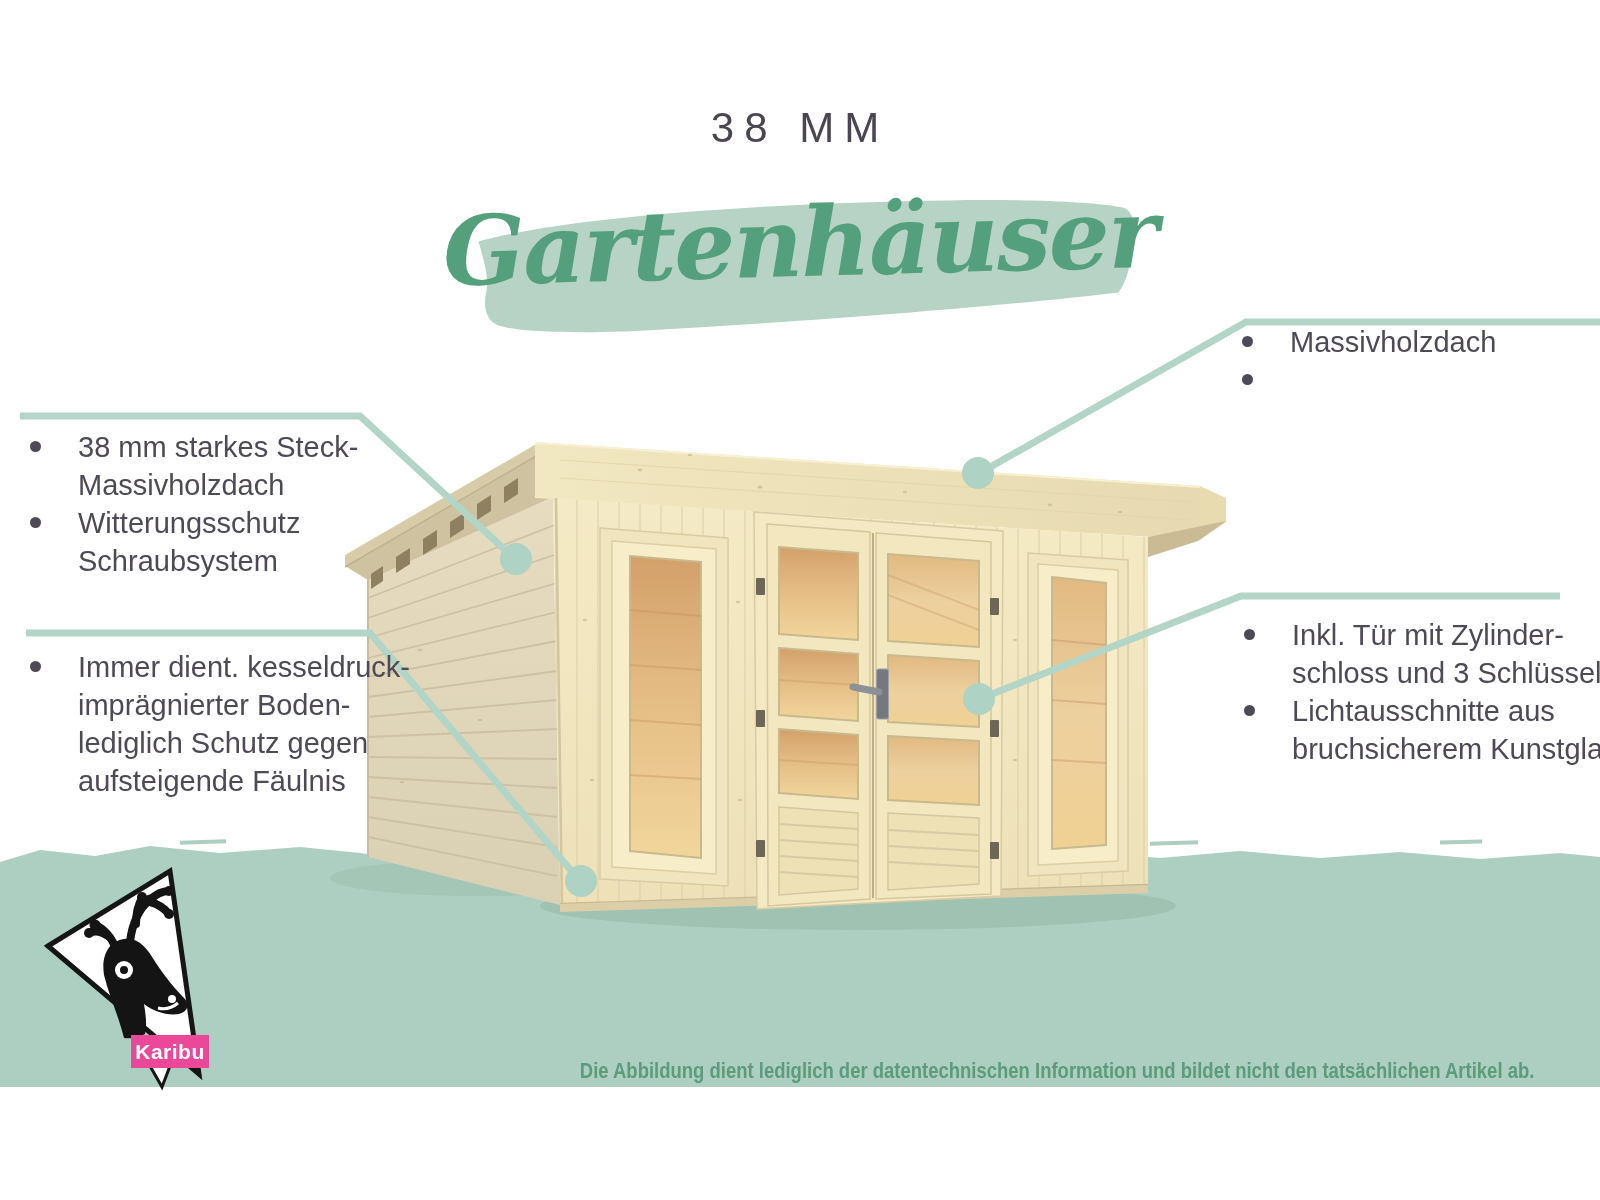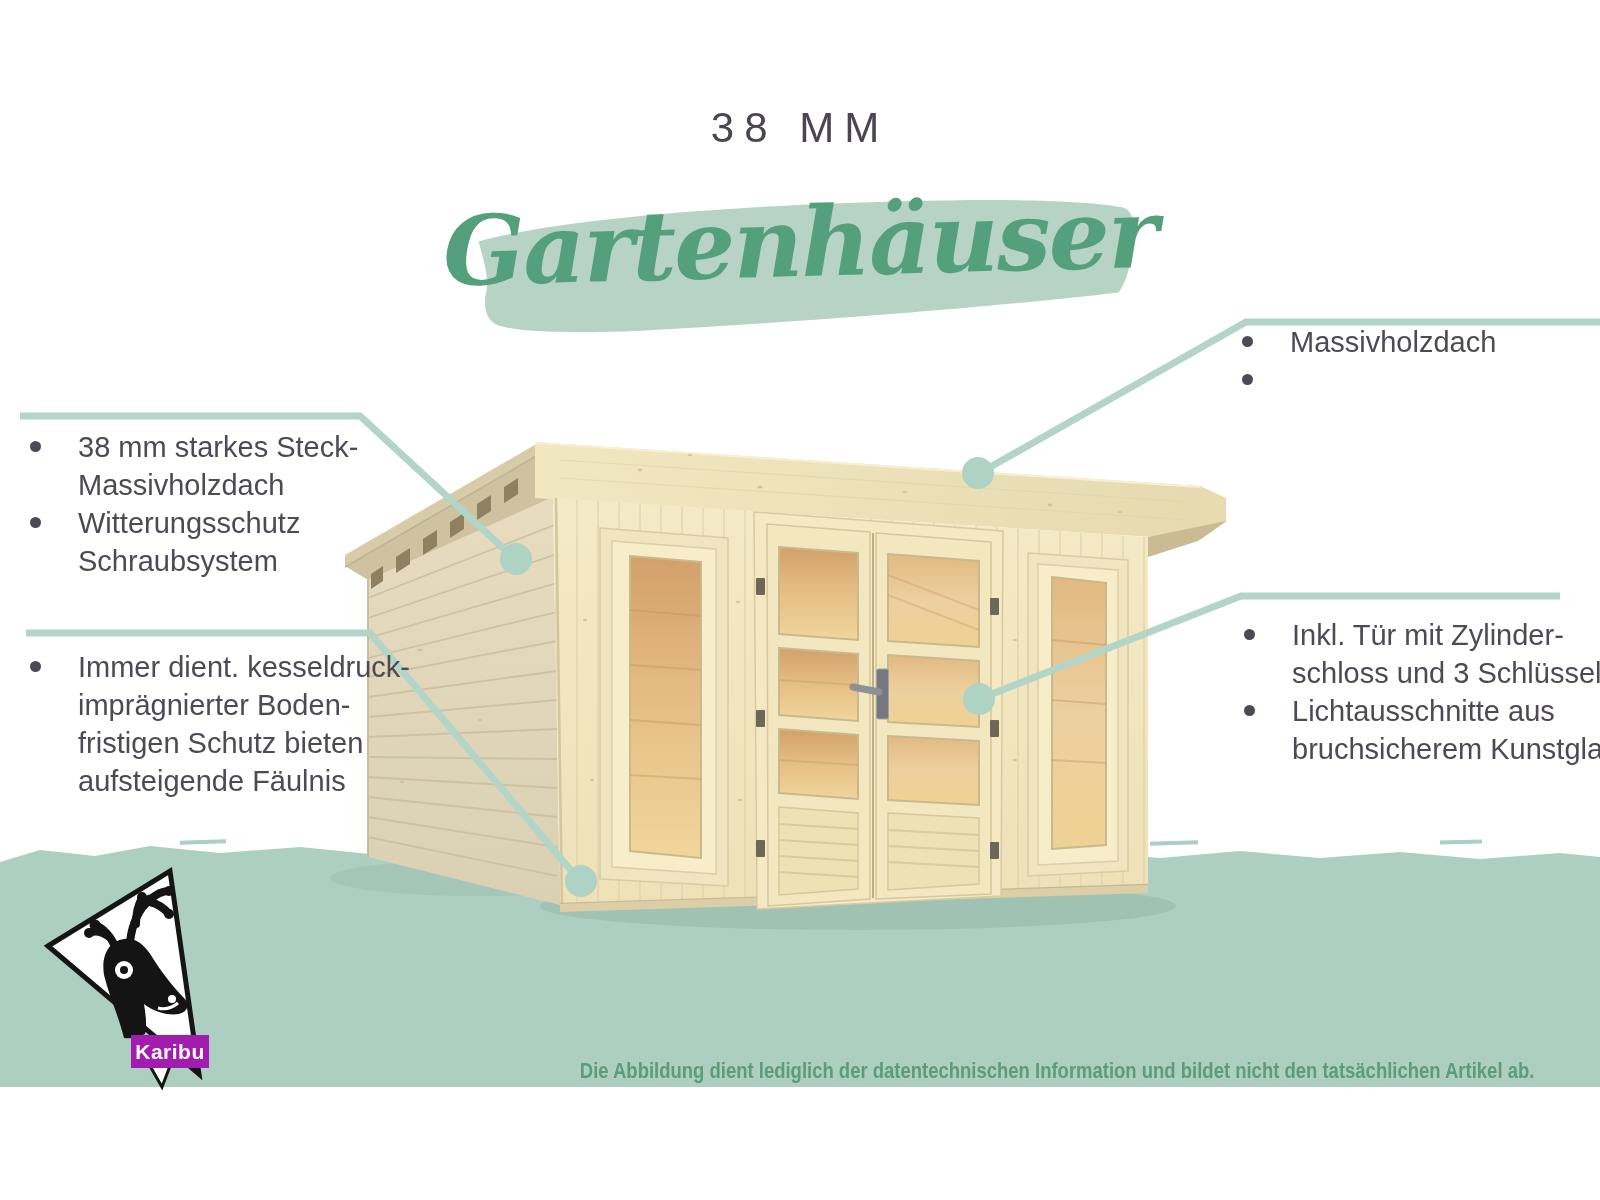--- a/index.html
+++ b/index.html
@@ -12,21 +12,21 @@
   .title-wrap{left:0;top:186px;width:1600px;text-align:center;}
   .script{display:inline-block;font-family:"DejaVu Serif",serif;font-style:italic;font-weight:bold;
           font-size:96px;color:#55a07c;transform:rotate(-1.5deg);letter-spacing:-2px;}
   .callout-block{color:#4e4956;font-size:29px;line-height:38px;}
   .item{display:flex;align-items:flex-start;}
   .bullet{width:48px;flex:0 0 48px;padding-top:13px;}
   .bullet i{display:block;width:11px;height:11px;border-radius:50%;background:#4e4956;}
   .ln{white-space:nowrap;}
   .disclaimer{right:66px;top:1058px;font-size:22px;font-weight:bold;color:#5c9b7b;
               transform:scaleX(0.84);transform-origin:right center;white-space:nowrap;}
-  .logo-label{left:131px;top:1035px;width:78px;height:33px;background:#a21caf;color:#ffffff;
+  .logo-label{left:131px;top:1035px;width:78px;height:33px;background:#ec4899;color:#ffffff;
               font-weight:bold;font-size:21px;display:flex;align-items:center;justify-content:center;
               letter-spacing:0.5px;}
 </style>
 </head>
 <body>
 
 <div id="stage">
 
 <svg id="art" viewBox="0 0 1600 1200">
   <defs>
@@ -247,21 +247,21 @@
 </div>
 
 <div class="abs callout-block" style="left:30px;top:648px;">
   <div class="item">
     <span class="bullet">
           <i></i>
         </span>
     <span>
       <div class="ln">Immer dient. kesseldruck-</div>
       <div class="ln">imprägnierter Boden-</div>
-      <div class="ln">fristigen Schutz bieten</div>
+      <div class="ln">lediglich Schutz gegen</div>
       <div class="ln">aufsteigende Fäulnis</div>
     </span>
   </div>
 </div>
 
 <div class="abs callout-block" style="left:1242px;top:323px;">
   <div class="item">
     <span class="bullet">
           <i></i>
         </span>

